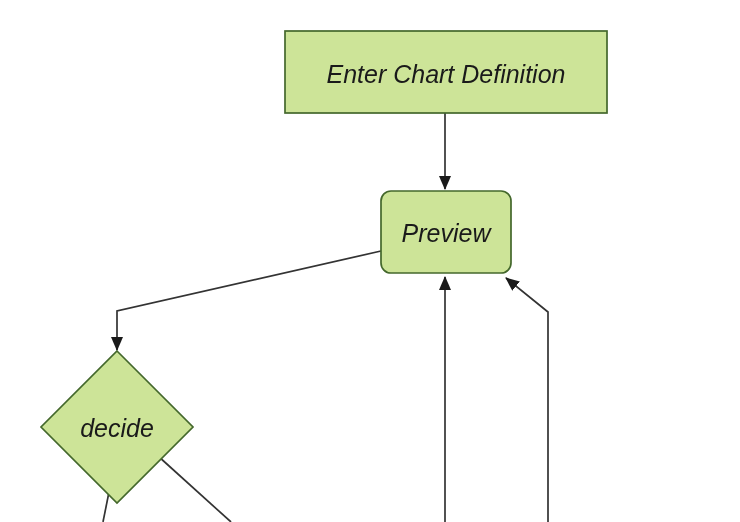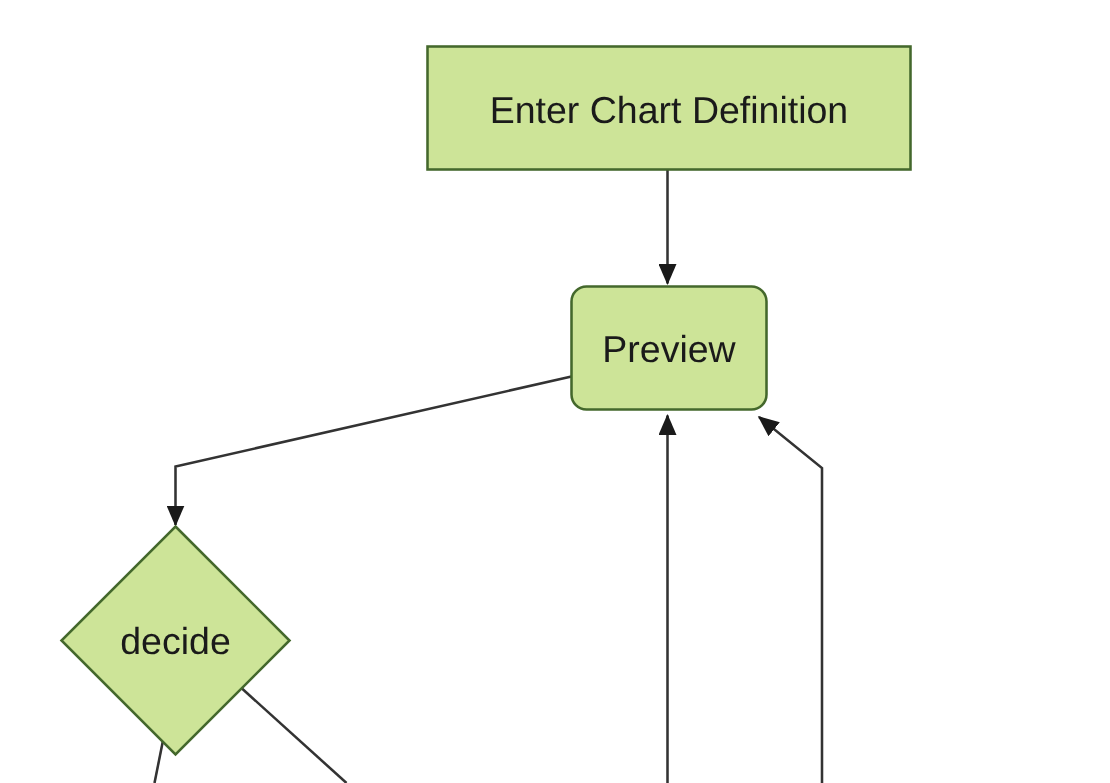--- a/index.html
+++ b/index.html
@@ -7,20 +7,21 @@
     padding: 0;
     width: 740px;
     height: 522px;
     background: #ffffff;
     overflow: hidden;
   }
   .canvas-wrap {
     position: relative;
     width: 618px;
     height: 522px;
+    font-style: italic;
   }
   svg {
     display: block;
   }
   .node-label {
     font-family: "Liberation Sans", "DejaVu Sans", sans-serif;
     font-size: 25px;
     text-anchor: middle;
   }
   .edge-path {

